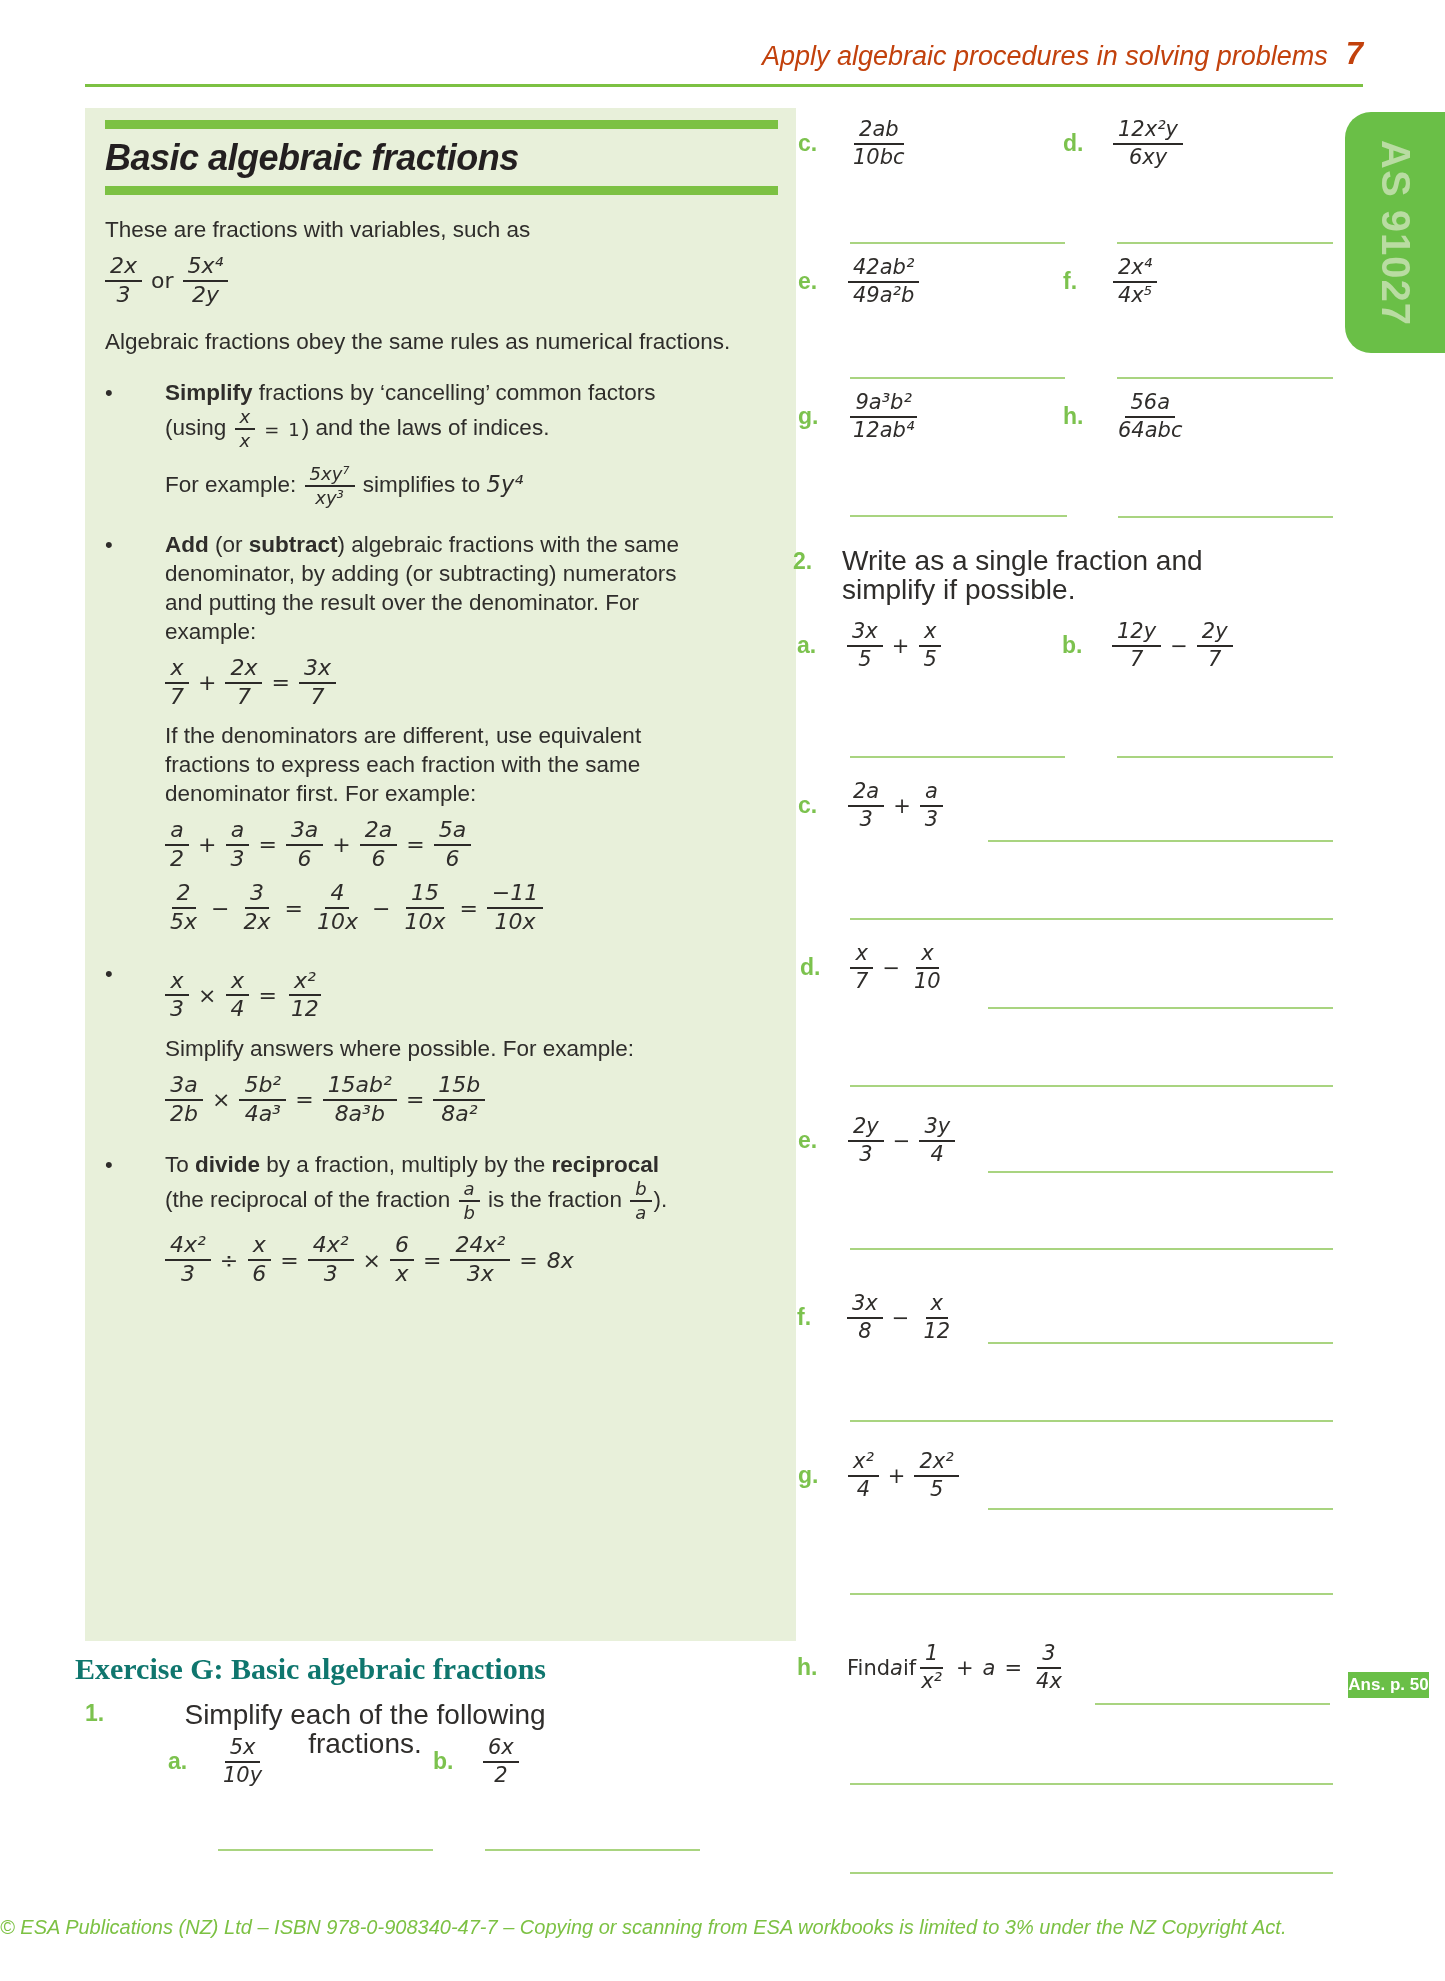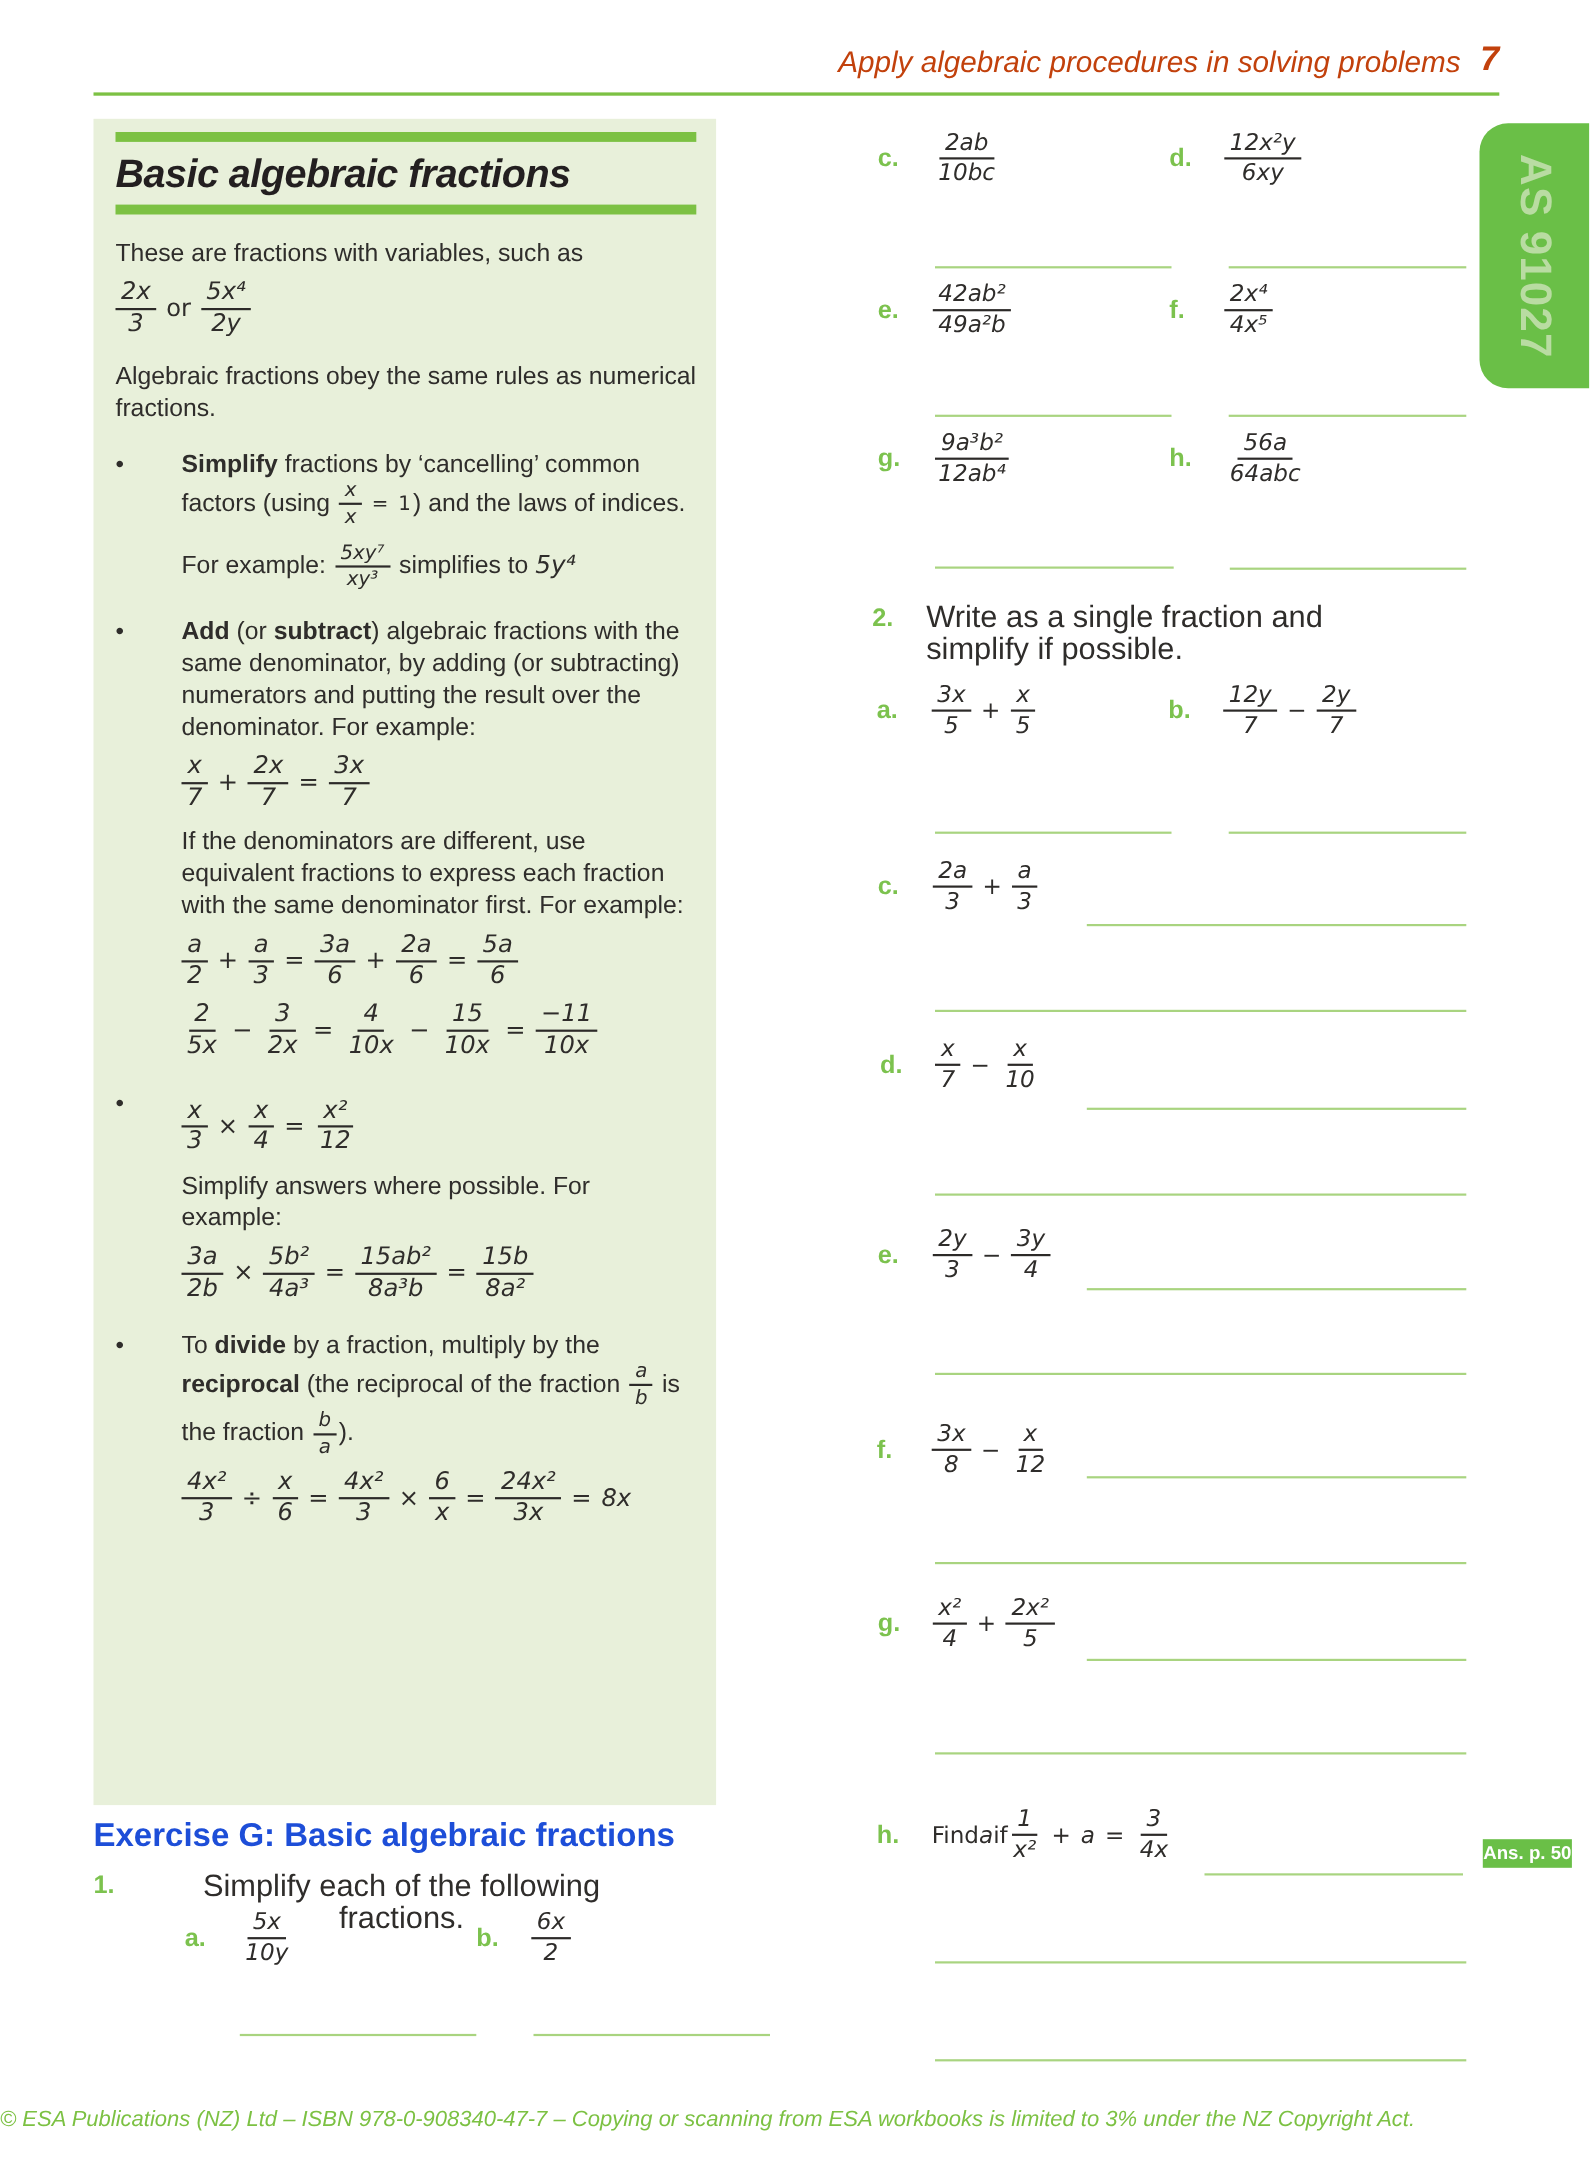--- a/index.html
+++ b/index.html
@@ -11,21 +11,21 @@
       color:#c2410c;font-style:italic;font-size:27px;}
   .header-title .pagenum{font-weight:bold;font-size:31px;margin-left:18px;font-style:italic;}
   .header-rule{position:absolute;left:85px;top:84px;width:1278px;height:3px;background:#7cc143;}
 
   
   .side-tab{position:absolute;left:1345px;top:112px;width:100px;height:241px;
       background:#6abf47;border-radius:26px 0 0 26px;display:flex;align-items:center;justify-content:center;}
   .side-tab span{writing-mode:vertical-rl;font-weight:bold;font-size:40px;color:#b9dca2;letter-spacing:1px;}
 
   
-  .theory-box{position:absolute;left:85px;top:108px;width:566px;height:1533px;
+  .theory-box{position:absolute;left:85px;top:108px;width:711px;height:1533px;
       background:#e8f0da;box-sizing:border-box;padding:12px 18px 0 20px;overflow:hidden;}
   .bar{height:9px;background:#7cc143;}
   .theory-box h1{margin:8px 0 7px 0;font-size:36px;font-style:italic;font-weight:bold;
       color:#231f20;letter-spacing:-0.5px;}
   .theory-box p{margin:0;font-size:22.5px;line-height:29px;}
   .p-top{margin-top:20px !important;}
   .bullet{display:flex;margin-top:22px;}
   .dot{width:60px;flex:0 0 60px;font-size:22px;padding-top:2px;}
   .btxt{width:525px;}
   .seg{margin:0;}
@@ -35,21 +35,21 @@
   .eq{display:flex;align-items:center;font-size:22px;font-family:"DejaVu Sans",sans-serif;margin:10px 0 2px 0;}
   .eq.inl{display:inline-flex;vertical-align:middle;margin:0 2px;font-size:18px;}
   .fr{display:inline-flex;flex-direction:column;align-items:center;font-style:italic;line-height:1.12;}
   .fr .n{padding:0 5px 1px 5px;border-bottom:2px solid #2c2a28;}
   .fr .d{padding:1px 5px 0 5px;}
   .op{font-style:normal;margin:0 9px;}
   .pt{font-style:normal;}
   .var{font-style:italic;font-family:"DejaVu Sans",sans-serif;}
 
   
-  .ex-heading{position:absolute;left:85px;top:1652px;font-size:30px;font-weight:bold;color:#1d4ed8;}
+  .ex-heading{position:absolute;left:75px;top:1652px;font-size:30px;font-weight:bold;color:#0f766e;font-family:Liberation Serif, serif;}
   .q-number{position:absolute;color:#7cc24e;font-weight:bold;font-size:23px;}
   .q-text{position:absolute;font-size:28px;line-height:29px;}
   .xitem{position:absolute;display:flex;align-items:center;font-size:23px;}
   .xitem .lbl{color:#7cc24e;font-weight:bold;width:50px;flex:0 0 50px;font-size:23px;}
   .xitem .eq{margin:0;font-size:21px;}
   .ansline{position:absolute;height:0;border-top:2px solid #a9d480;}
 
   
   .ans-badge{position:absolute;left:1348px;top:1672px;width:81px;height:26px;background:#6abf47;
       color:#ffffff;font-weight:bold;font-size:17px;display:flex;align-items:center;justify-content:center;}

